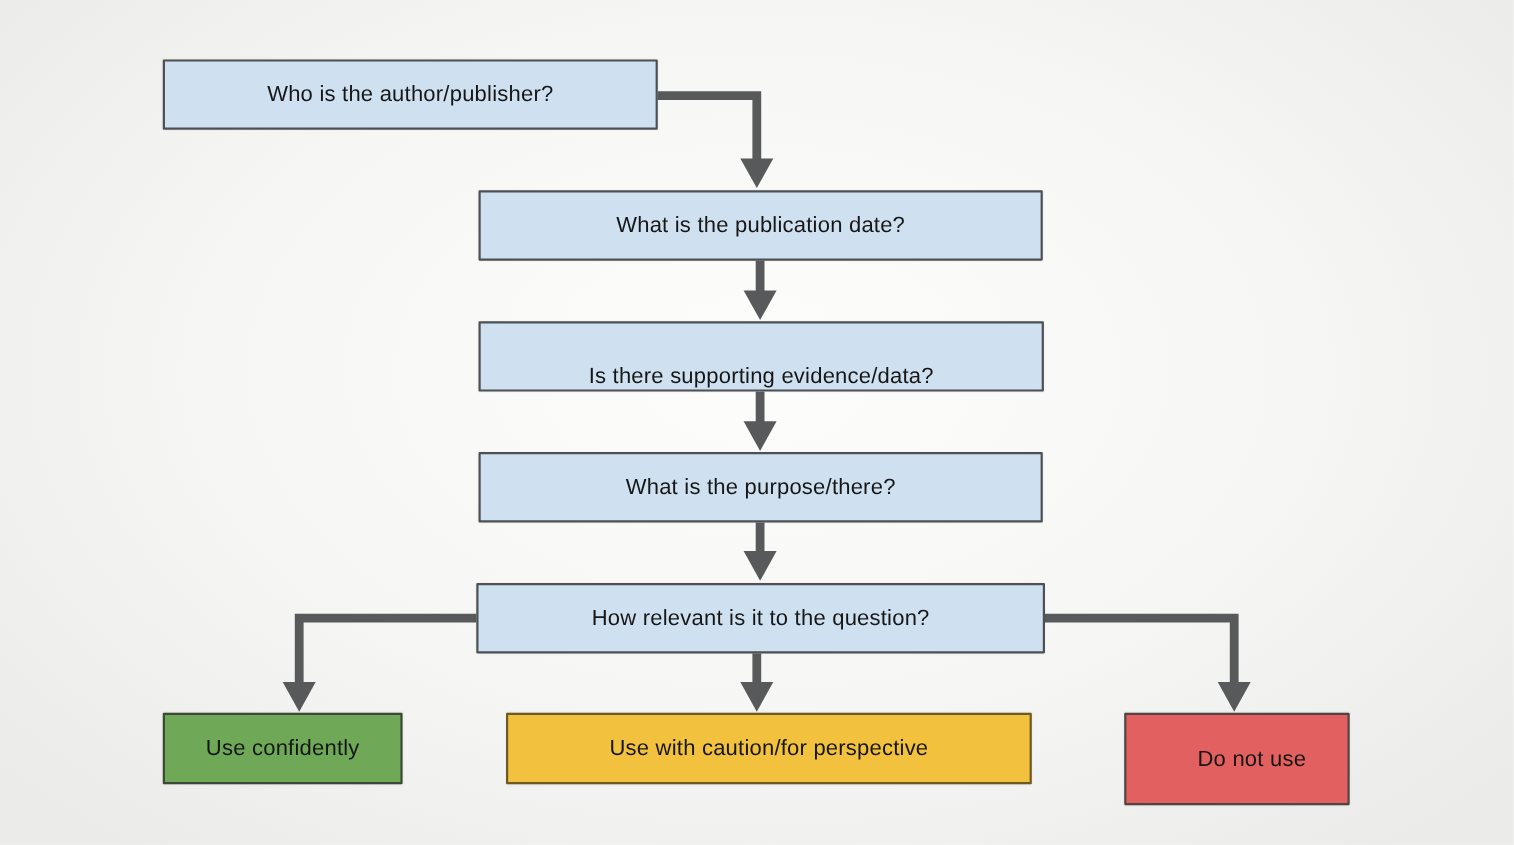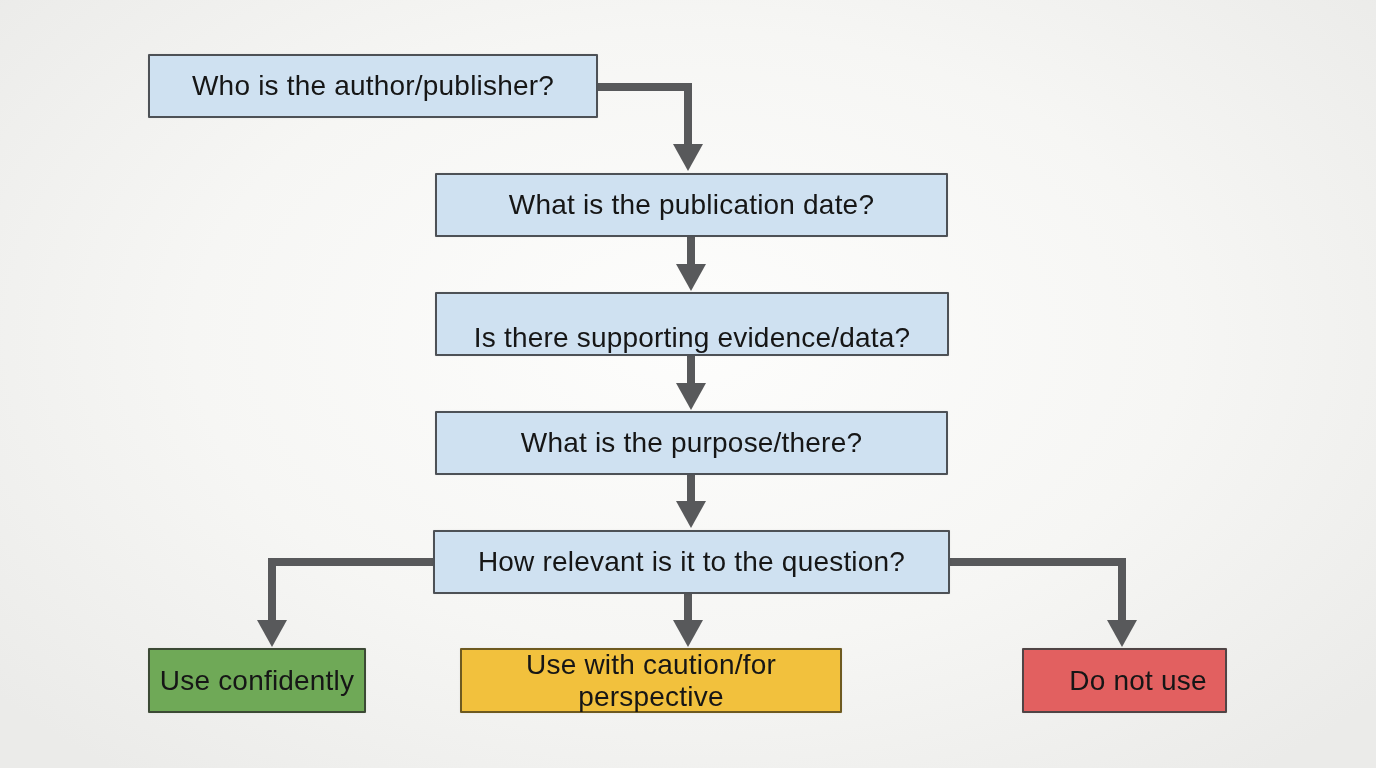--- a/index.html
+++ b/index.html
@@ -15,32 +15,32 @@
   svg.connectors {
     position: absolute; left: 0; top: 0; width: 1376px; height: 768px;
     pointer-events: none;
   }
   .connector-line { fill: none; stroke-width: 8; stroke-linejoin: miter; }
   .node {
     position: absolute; box-sizing: border-box;
     border: 2px solid #4d5156; border-radius: 1px;
     display: flex; align-items: center; justify-content: center;
     text-align: center;
-    font-size: 28px; color: #161616; letter-spacing: 0.2px;
+    font-size: 20px; color: #161616; letter-spacing: 0.2px;
     box-shadow: 0 0 2px rgba(0,0,0,0.08);
   }
   
   #n-author    { left: 148px;  top: 54px;  width: 450px; height: 64px; }
   #n-date      { left: 435px;  top: 173px; width: 513px; height: 64px; }
   #n-evidence  { left: 435px;  top: 292px; width: 514px; height: 64px; }
   #n-purpose   { left: 435px;  top: 411px; width: 513px; height: 64px; }
   #n-relevance { left: 433px;  top: 530px; width: 517px; height: 64px; }
   #n-green     { left: 148px;  top: 648px; width: 218px; height: 65px; }
-  #n-yellow    { left: 460px;  top: 648px; width: 382px; height: 65px; }
-  #n-red       { left: 1022px; top: 648px; width: 205px; height: 65px; padding-left: 27px; }
+  #n-yellow    { left: 460px;  top: 648px; width: 478px; height: 65px; }
+  #n-red       { left: 1022px; top: 648px; width: 205px; height: 84px; padding-left: 27px; }
 </style>
 </head>
 <body>
 
 <div class="canvas">
 
   <svg class="connectors" viewBox="0 0 1376 768">
 
     <g>
       <path class="connector-line" d="M598 87 L688 87 L688 146" style="stroke: rgb(88, 89, 91);"></path>

